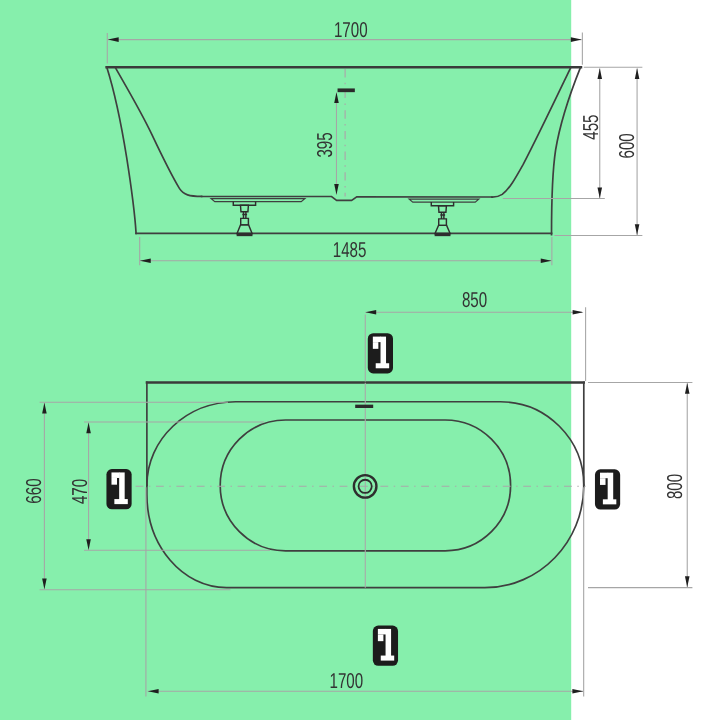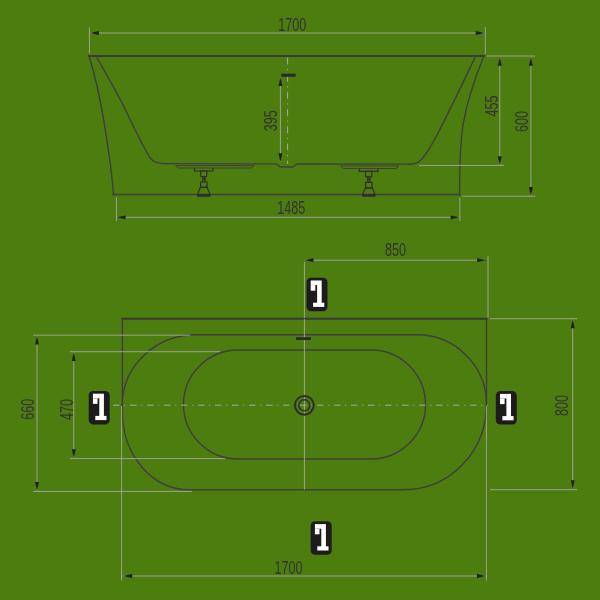--- a/index.html
+++ b/index.html
@@ -1,16 +1,16 @@
 <!DOCTYPE html>
 <html><head>
 <meta charset="utf-8">
 <style>
   html,body{margin:0;padding:0;background:#ffffff;}
-  .wrap{width:600px;height:600px;position:relative;background:#4d7c0f;}
+  .wrap{width:476px;height:600px;position:relative;background:#86efac;}
   svg{position:absolute;left:0;top:0;}
   text{font-family:"Liberation Sans", sans-serif;fill:#333333;}
 </style>
 </head>
 <body>
 <div class="wrap">
 <svg width="600" height="600" viewBox="0 0 600 600">
 <defs>
 
   <g id="ticon">

